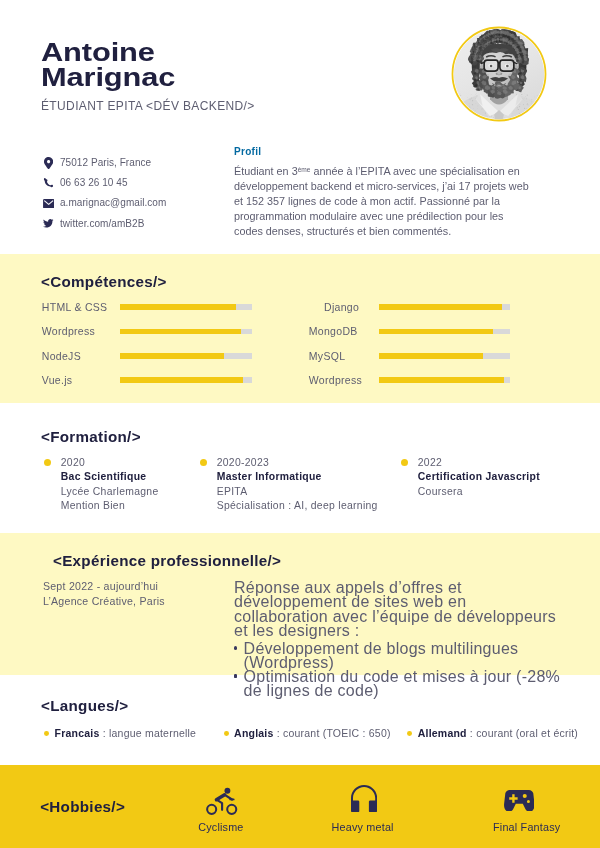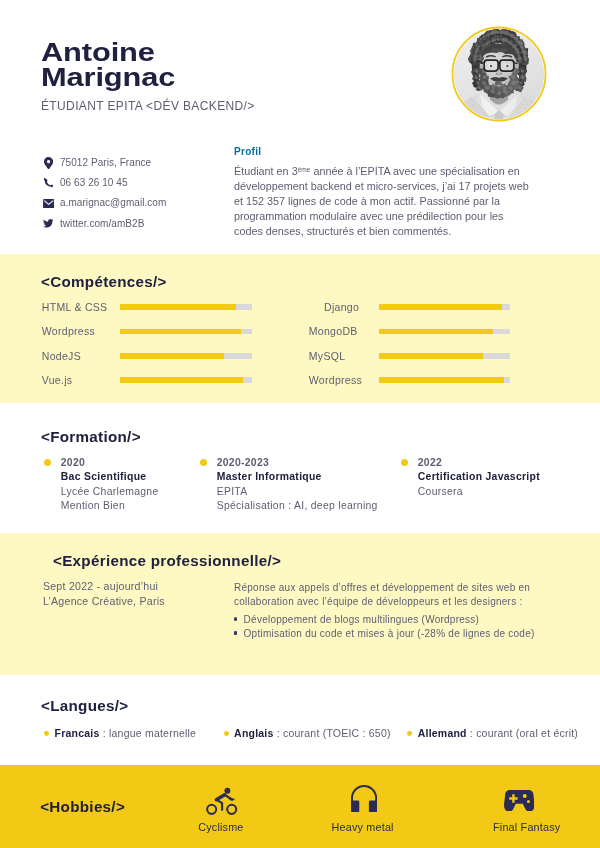--- a/index.html
+++ b/index.html
@@ -44,34 +44,34 @@
   #competences { top:254px; height:149px; }
   .sk  { position:absolute; font-size:10.5px; color:#5d5d70; line-height:12px; letter-spacing:0.3px; }
   .skt { position:absolute; height:5.6px; background:#d9d9d9; }
   .skt i { display:block; height:5.6px; background:#f2c914; }
 
   
   #formation { top:403px; height:130px; }
   .fitem { position:absolute; letter-spacing:0.3px; }
   .fdot { position:absolute; left:0; top:1.3px; width:7px; height:7px; border-radius:50%;
           background:#f2c914; }
-  .fdate  { position:absolute; left:16.9px; top:0;   font-size:10.4px; color:#5d5d70; white-space:nowrap;font-weight:bold; }
+  .fdate  { position:absolute; left:16.9px; top:0;   font-size:10.4px; color:#5d5d70; white-space:nowrap; }
   .ftitle { position:absolute; left:16.9px; top:14.2px; font-size:10.4px; font-weight:bold;
             color:#20203f; white-space:nowrap; }
   .fline  { position:absolute; left:16.9px; font-size:10.4px; color:#5d5d70; white-space:nowrap; }
 
   
   #experience { top:533px; height:142px; }
   .xl { position:absolute; left:42.9px; top:579.3px; width:200px;
         font-size:10.6px; letter-spacing:0.25px; line-height:15px; }
   .xl .d { color:#5d5d70; }
   .xl .r { font-weight:bold; color:#20203f; }
   .xl .c { color:#5d5d70; }
   .xr { position:absolute; left:234px; top:580.6px; width:330px;
-        font-size:10px; letter-spacing:0.25px; }
+        font-size:16px; letter-spacing:0.25px; }
   .xr .i { line-height:14.5px; color:#5d5d70; }
   .xr ul { list-style:none; margin-top:3.8px; }
   .xr li { line-height:13.85px; color:#5d5d70; position:relative; padding-left:9.6px; }
   .xr li .bl { position:absolute; left:-0.2px; top:4.0px; width:3.6px; height:3.6px;
                border-radius:50%; background:#39395e; }
 
   
   #langues { top:675px; height:90px; }
   .lrow { position:absolute; font-size:10.5px; color:#5d5d70; line-height:12px;
           letter-spacing:0.22px; }

